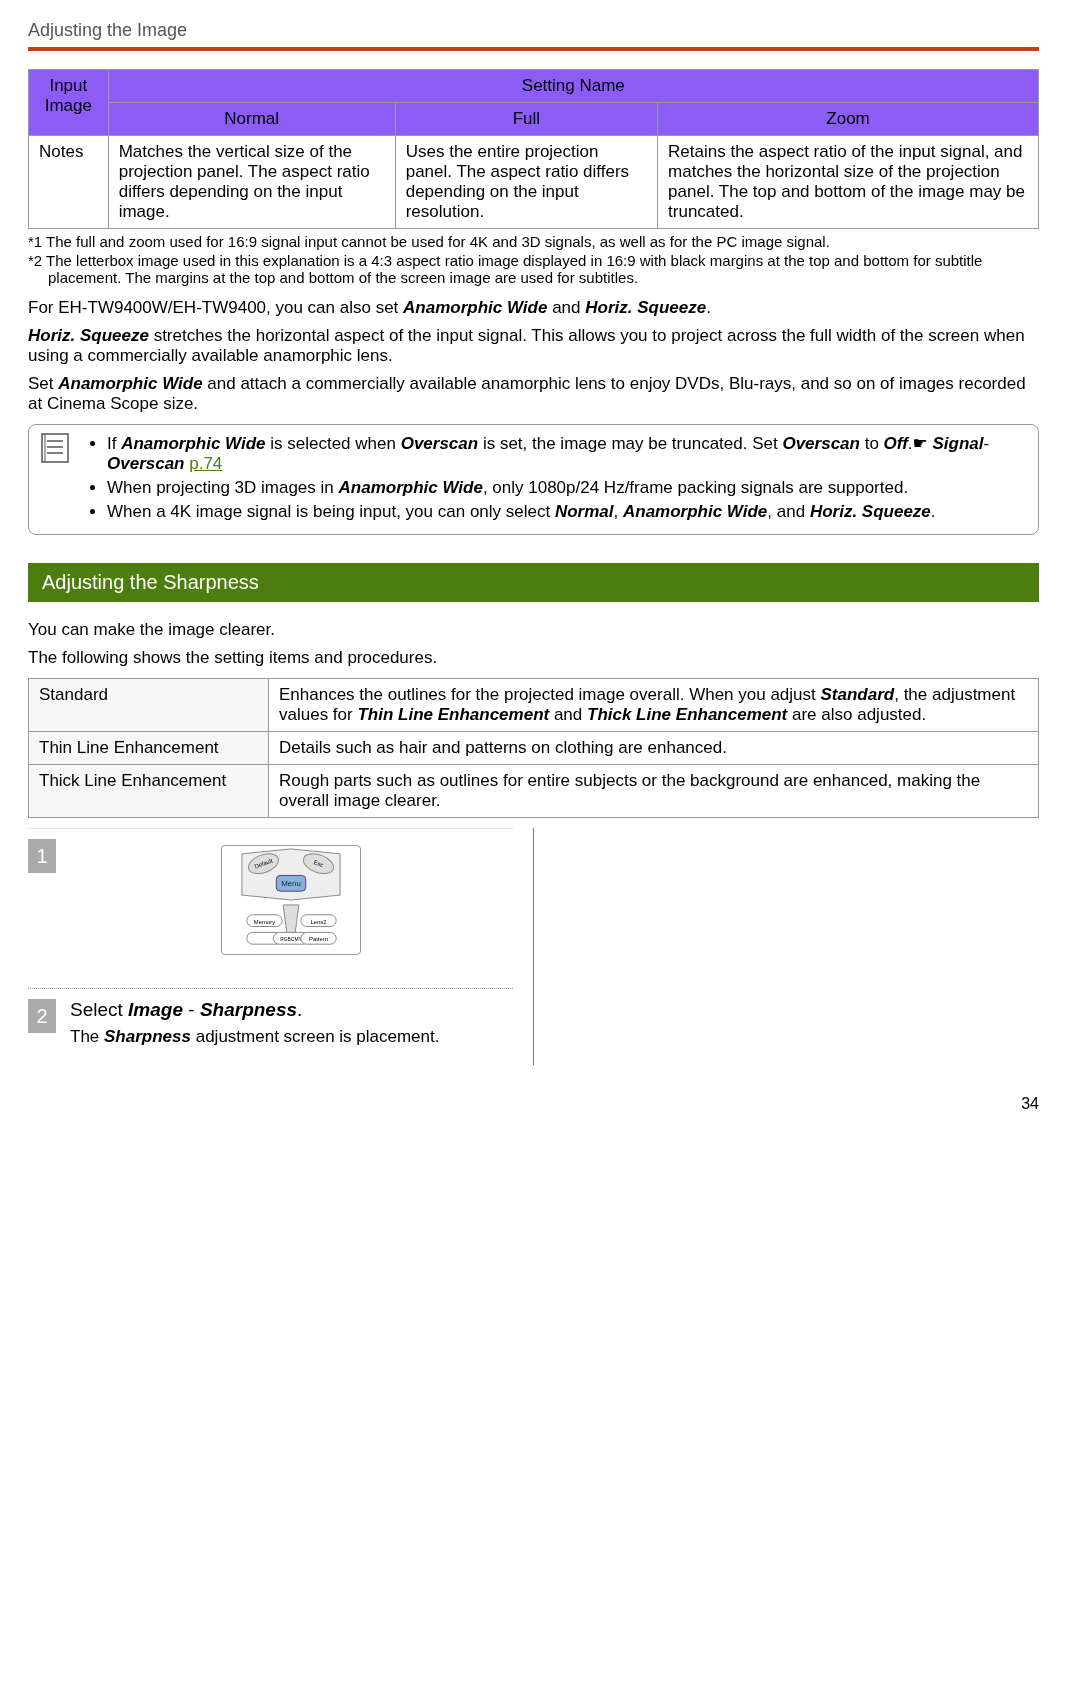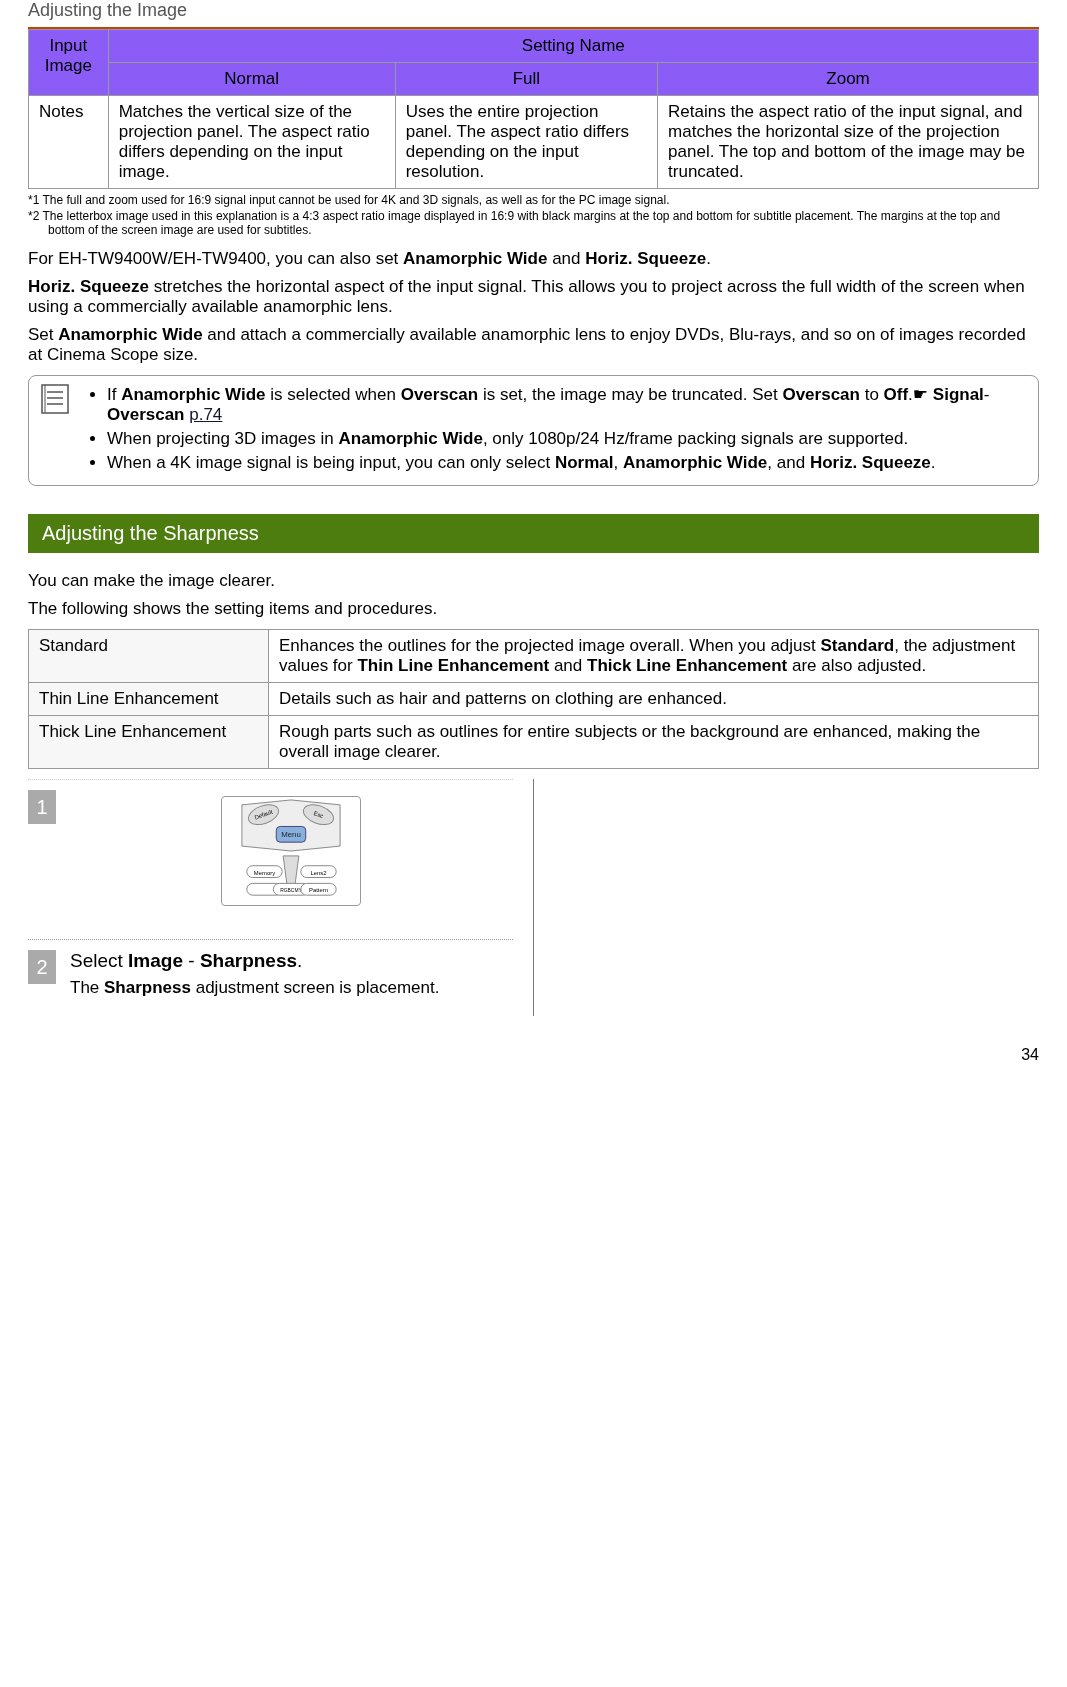--- a/index.html
+++ b/index.html
@@ -6,22 +6,23 @@
     body {
       font-family: "Segoe UI", Arial, sans-serif;
       font-size: 17px;
       color: #000;
       background: #fff;
       width: 1067px;
       margin: 0 auto;
       padding: 0 28px 20px 28px;
     }
     .header {
-      padding: 0 0 6px 0;
-      border-bottom: 2px solid #c2410c;
+      padding: 20px 0 6px 0;
+      border-bottom: 4px solid #c2410c;
+      margin-bottom: 18px;
     }
     .header-text {
       font-size: 18px;
       color: #555;
     }
     table.aspect {
       width: 100%;
       border-collapse: collapse;
       font-size: 17px;
     }
@@ -30,21 +31,21 @@
       padding: 6px 10px;
       vertical-align: top;
       text-align: left;
     }
     table.aspect th {
       background: #8b5cf6;
       font-weight: normal;
       text-align: center;
     }
     .footnotes {
-      font-size: 12px;
+      font-size: 15px;
       margin-top: 4px;
       margin-bottom: 12px;
     }
     .footnotes p { margin-bottom: 2px; padding-left: 20px; text-indent: -20px;}
     .bodytext { margin-bottom: 10px; }
     .bodytext p { margin-bottom: 8px; }
     .notebox {
       border: 1px solid #999;
       border-radius: 8px;
       padding: 8px 12px 8px 12px;
@@ -53,21 +54,21 @@
       margin-bottom: 28px;
     }
     .notebox .icon {
       flex: 0 0 30px;
     }
     .notebox ul {
       list-style: disc;
       padding-left: 22px;
     }
     .notebox li { margin-bottom: 4px; }
-    .link { color: #0f172a; }
+    .link { color: #4d7c0f; }
     .section-bar {
       background: #4d7c0f;
       color: #fff;
       font-size: 20px;
       padding: 8px 14px;
       margin-bottom: 18px;
     }
     table.sharp {
       width: 100%;
       border-collapse: collapse;
@@ -125,21 +126,21 @@
       border: 1px solid #999;
       border-radius: 4px;
       width: 140px;
       height: 110px;
     }
     .page-num {
       text-align: right;
       font-size: 16px;
       margin-top: 30px;
     }
-    b { font-weight: bold; }
+    b { font-weight: bold; font-style: italic; }
   </style>
 </head>
 <body>
 
 <div class="header">
   <span class="header-text">Adjusting the Image</span>
 </div>
 
 <table class="aspect">
   <tbody>

